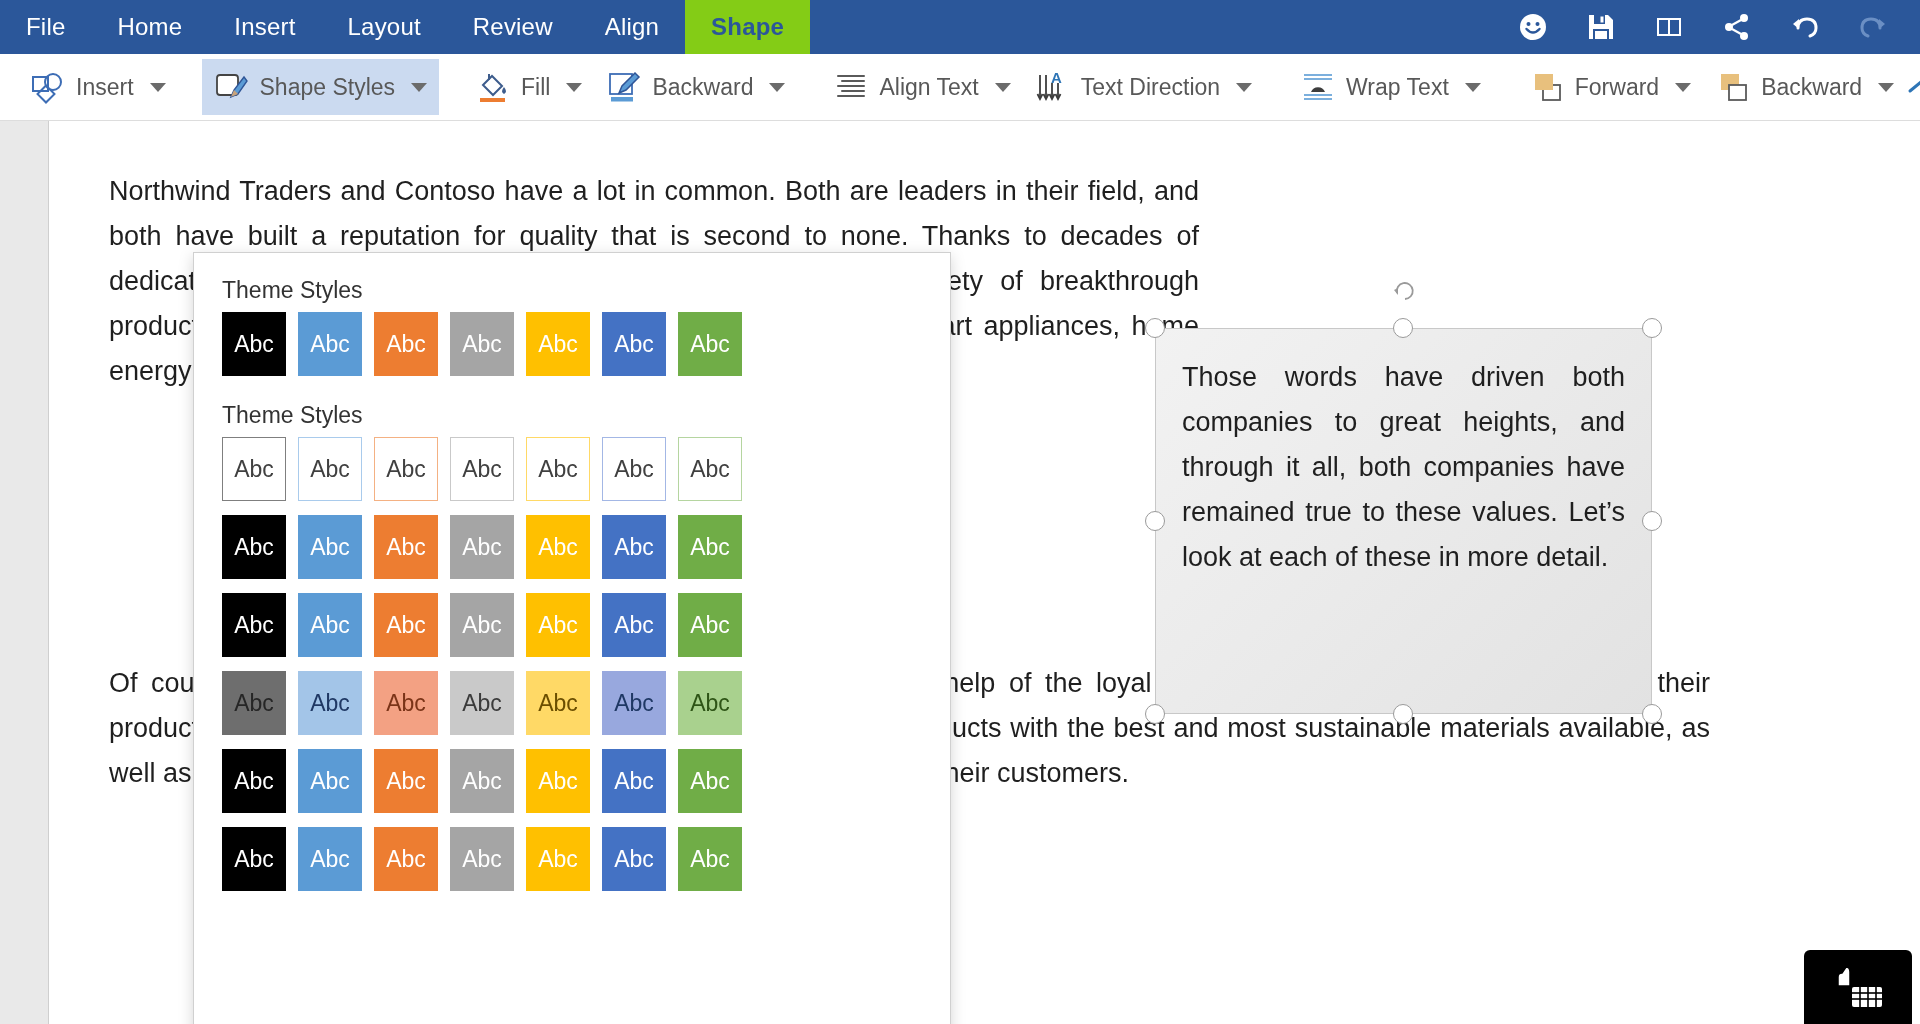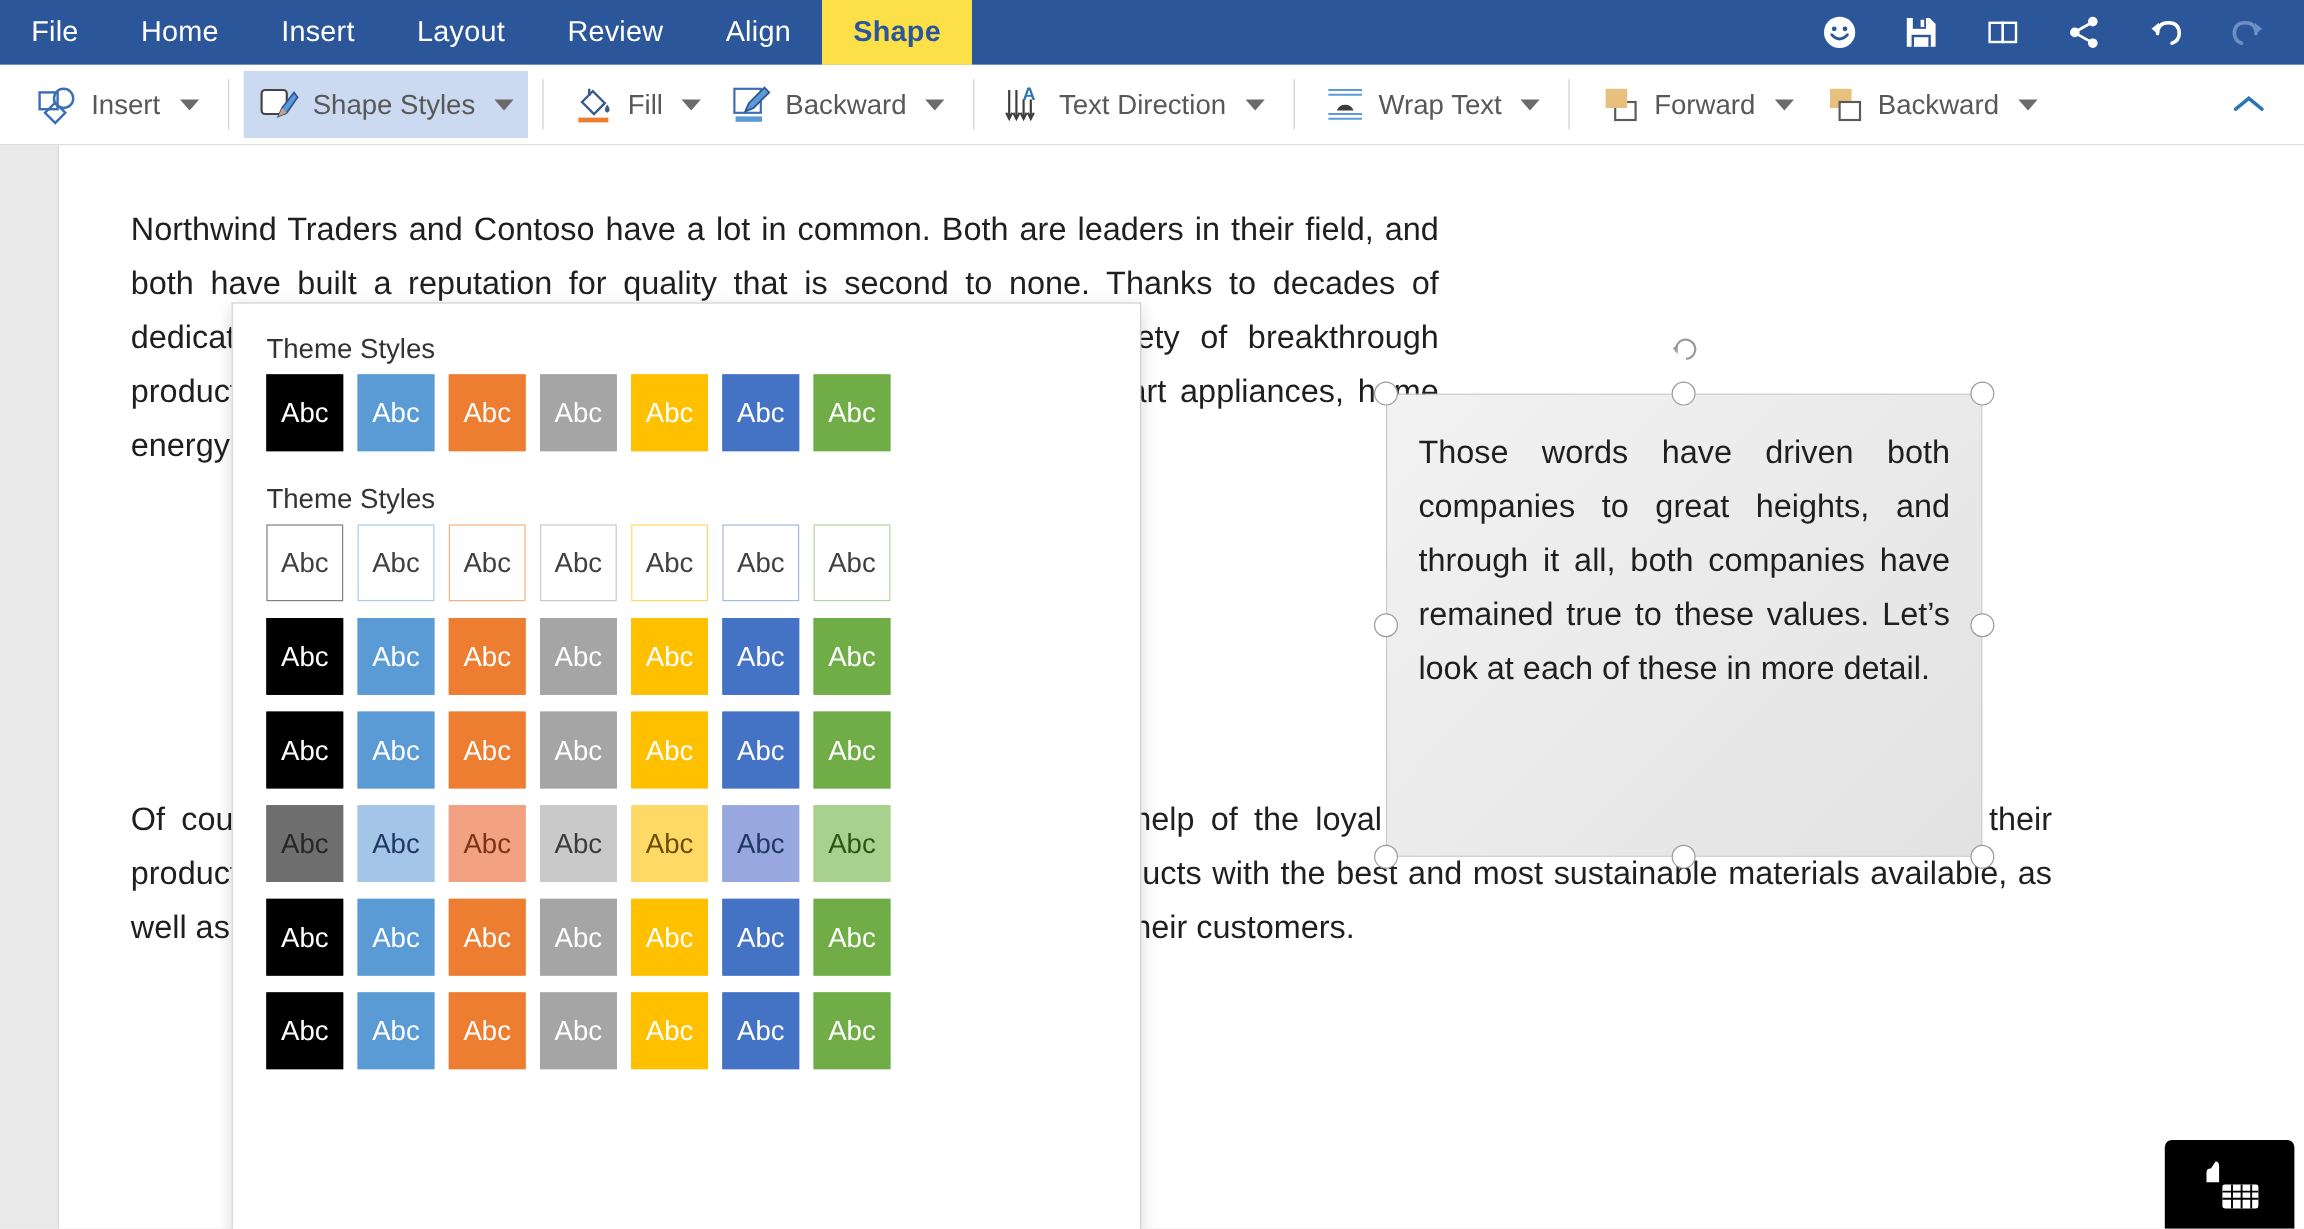--- a/index.html
+++ b/index.html
@@ -21,21 +21,21 @@
   .tab {
     display: flex; align-items: center; justify-content: center;
     padding: 0 26px;
     color: #ffffff;
     font-size: 24px;
     letter-spacing: .2px;
     cursor: pointer;
     white-space: nowrap;
   }
   .tab.active {
-    background: #fde047;
+    background: #84cc16;
     color: #2B579A;
     font-weight: 600;
   }
   .title-spacer { flex: 1; }
   .title-icons {
     display: flex; align-items: center; gap: 34px;
     padding-right: 30px;
   }
   .ticon {
     width: 34px; height: 34px;
@@ -301,20 +301,35 @@
         <path d="M29 4 L16 17 L13 24 L20 21 L33 8 Z" fill="#5B9BD5" stroke="#2F5597" stroke-width="1.5"></path>
         <rect x="5" y="28" width="22" height="4.5" fill="#5B9BD5"></rect>
       </svg>
     </span>
     <span class="rlabel">Backward</span>
     <span class="caret"></span>
   </div>
 
   <div class="rsep"></div>
 
+  <div class="rbtn">
+    <span class="ricon">
+      <svg width="36" height="36" viewBox="0 0 36 36">
+        <g stroke="#5A5A5A" stroke-width="2" stroke-linecap="round">
+          <line x1="5" y1="7" x2="31" y2="7"></line>
+          <line x1="9" y1="12" x2="31" y2="12"></line>
+          <line x1="5" y1="17" x2="31" y2="17"></line>
+          <line x1="9" y1="22" x2="31" y2="22"></line>
+          <line x1="5" y1="27" x2="31" y2="27"></line>
+        </g>
+      </svg>
+    </span>
+    <span class="rlabel">Align Text</span>
+    <span class="caret"></span>
+  </div>
 
   <div class="rbtn">
     <span class="ricon">
       <svg width="36" height="36" viewBox="0 0 36 36">
         <g stroke="#3D3D3D" stroke-width="1.8">
           <line x1="5" y1="6" x2="5" y2="28"></line>
             <path d="M2.5 25 L5 30 L7.5 25" fill="none"></path>
           <line x1="11" y1="6" x2="11" y2="28"></line>
             <path d="M8.5 25 L11 30 L13.5 25" fill="none"></path>
           <line x1="17" y1="14" x2="17" y2="28"></line>

